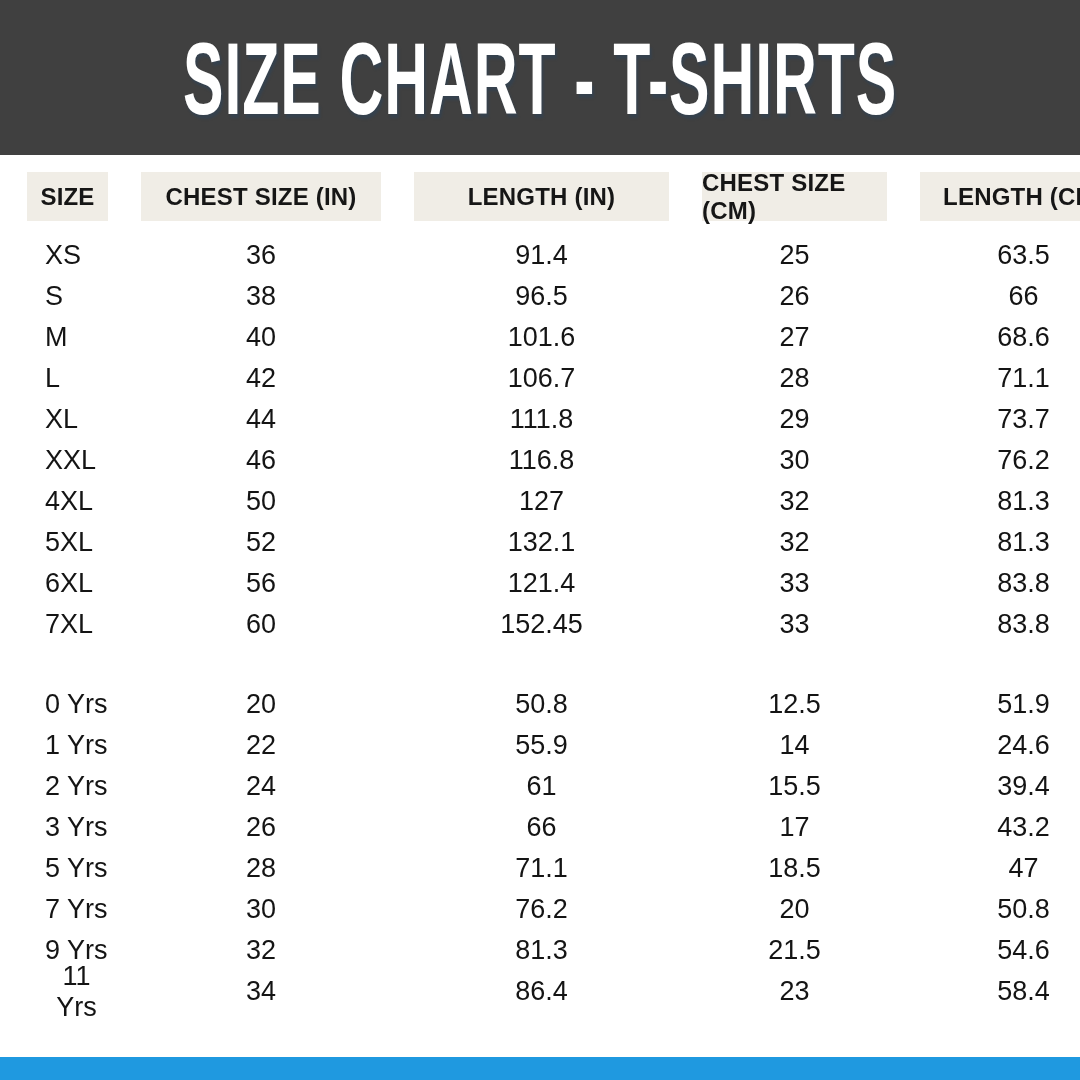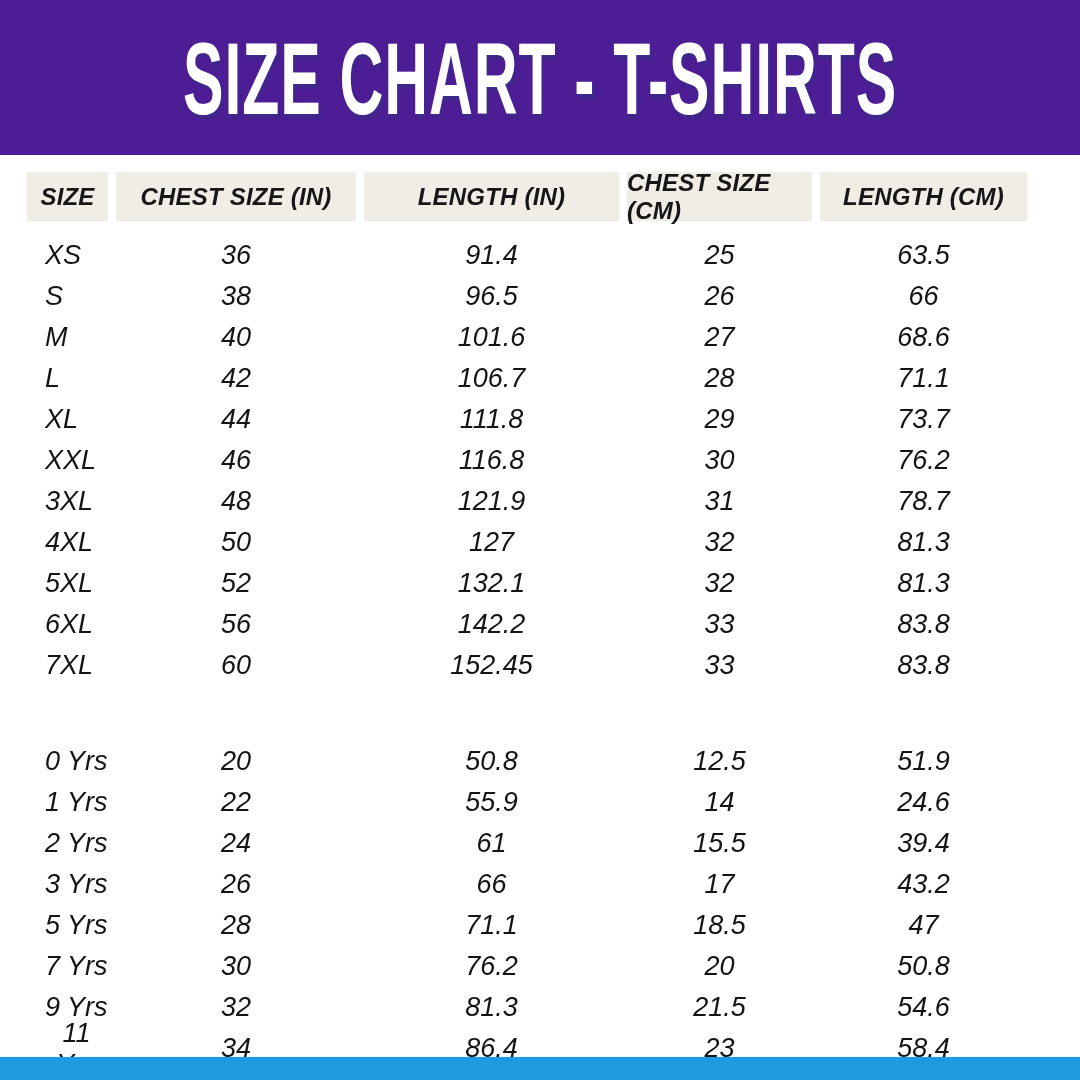--- a/index.html
+++ b/index.html
@@ -6,21 +6,21 @@
   html, body {
     width: 1080px; height: 1080px;
     background: #ffffff;
     font-family: "Liberation Sans", sans-serif;
     overflow: hidden;
     position: relative;
   }
   
   .banner {
     width: 1080px; height: 155px;
-    background: #4c1d95;
+    background: #404040;
     display: flex; align-items: center; justify-content: center;
   }
   .banner-title {
     color: #ffffff;
     font-weight: 700;
     font-size: 66px;
     letter-spacing: 1px;
     white-space: nowrap;
     transform: scale(0.92, 1.55);
     transform-origin: center center;
@@ -28,34 +28,33 @@
   }
   
   .size-table {
     margin-left: 27px;
     margin-top: 17px;
     width: 1032px;
   }
   .t-row {
     display: grid;
     grid-template-columns: 81px 240px 255px 185px 207px;
-    column-gap: 8px;
-    font-style: italic;
+    column-gap: 33px;
   }
   .head-cell {
     background: #f0ede6;
     height: 49px;
     display: flex; align-items: center; justify-content: center;
     font-weight: 700;
     font-size: 24px;
     color: #161616;
     letter-spacing: 0.2px;
   }
   .body-rows { margin-top: 14px; text-align: center; }
-  .body-rows.kids { margin-top: 55px; }
+  .body-rows.kids { margin-top: 39px; }
   .data-cell {
     height: 41px;
     display: flex; align-items: center; justify-content: center;
     font-size: 27px;
     color: #141414;
   }
   .data-cell.size-col {
     justify-content: flex-start;
     padding-left: 18px;
   }
@@ -119,44 +118,37 @@
         <div class="data-cell">73.7</div>
       </div>
       <div class="t-row">
         <div class="data-cell size-col">XXL</div>
         <div class="data-cell">46</div>
         <div class="data-cell">116.8</div>
         <div class="data-cell">30</div>
         <div class="data-cell">76.2</div>
       </div>
       <div class="t-row">
-        <div class="data-cell size-col">3XL</div>
-        <div class="data-cell">48</div>
-        <div class="data-cell">121.9</div>
-        <div class="data-cell">31</div>
-        <div class="data-cell">78.7</div>
-      </div>
-      <div class="t-row">
         <div class="data-cell size-col">4XL</div>
         <div class="data-cell">50</div>
         <div class="data-cell">127</div>
         <div class="data-cell">32</div>
         <div class="data-cell">81.3</div>
       </div>
       <div class="t-row">
         <div class="data-cell size-col">5XL</div>
         <div class="data-cell">52</div>
         <div class="data-cell">132.1</div>
         <div class="data-cell">32</div>
         <div class="data-cell">81.3</div>
       </div>
       <div class="t-row">
         <div class="data-cell size-col">6XL</div>
         <div class="data-cell">56</div>
-        <div class="data-cell">142.2</div>
+        <div class="data-cell">121.4</div>
         <div class="data-cell">33</div>
         <div class="data-cell">83.8</div>
       </div>
       <div class="t-row">
         <div class="data-cell size-col">7XL</div>
         <div class="data-cell">60</div>
         <div class="data-cell">152.45</div>
         <div class="data-cell">33</div>
         <div class="data-cell">83.8</div>
       </div>

